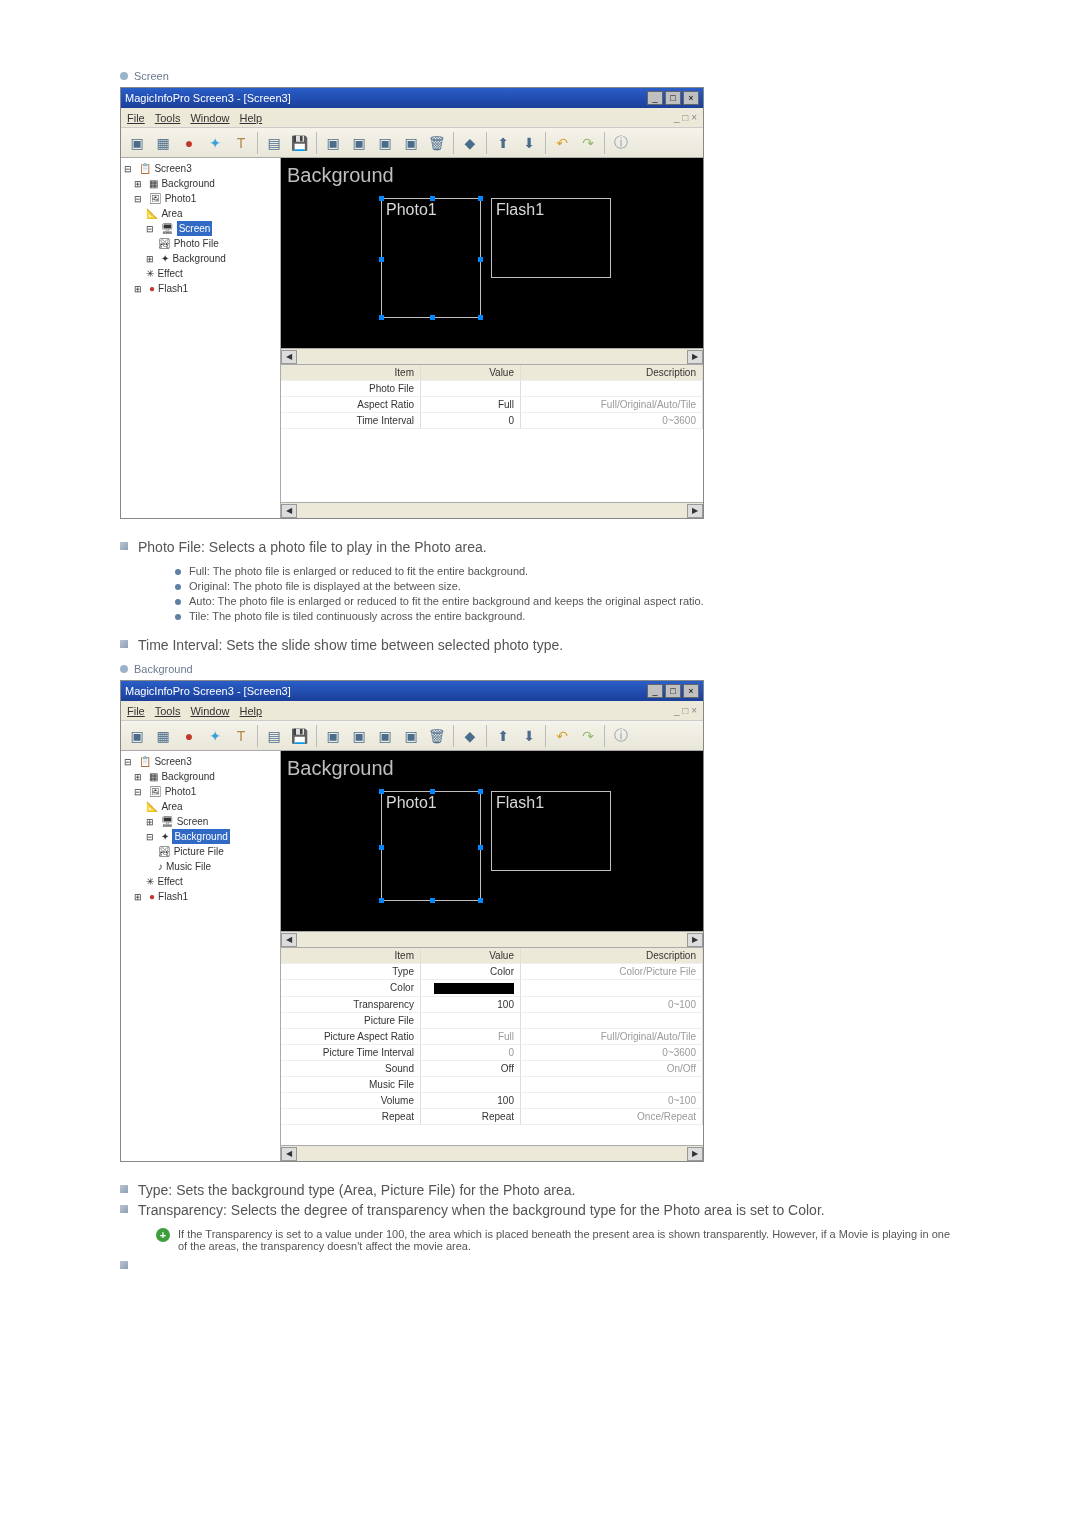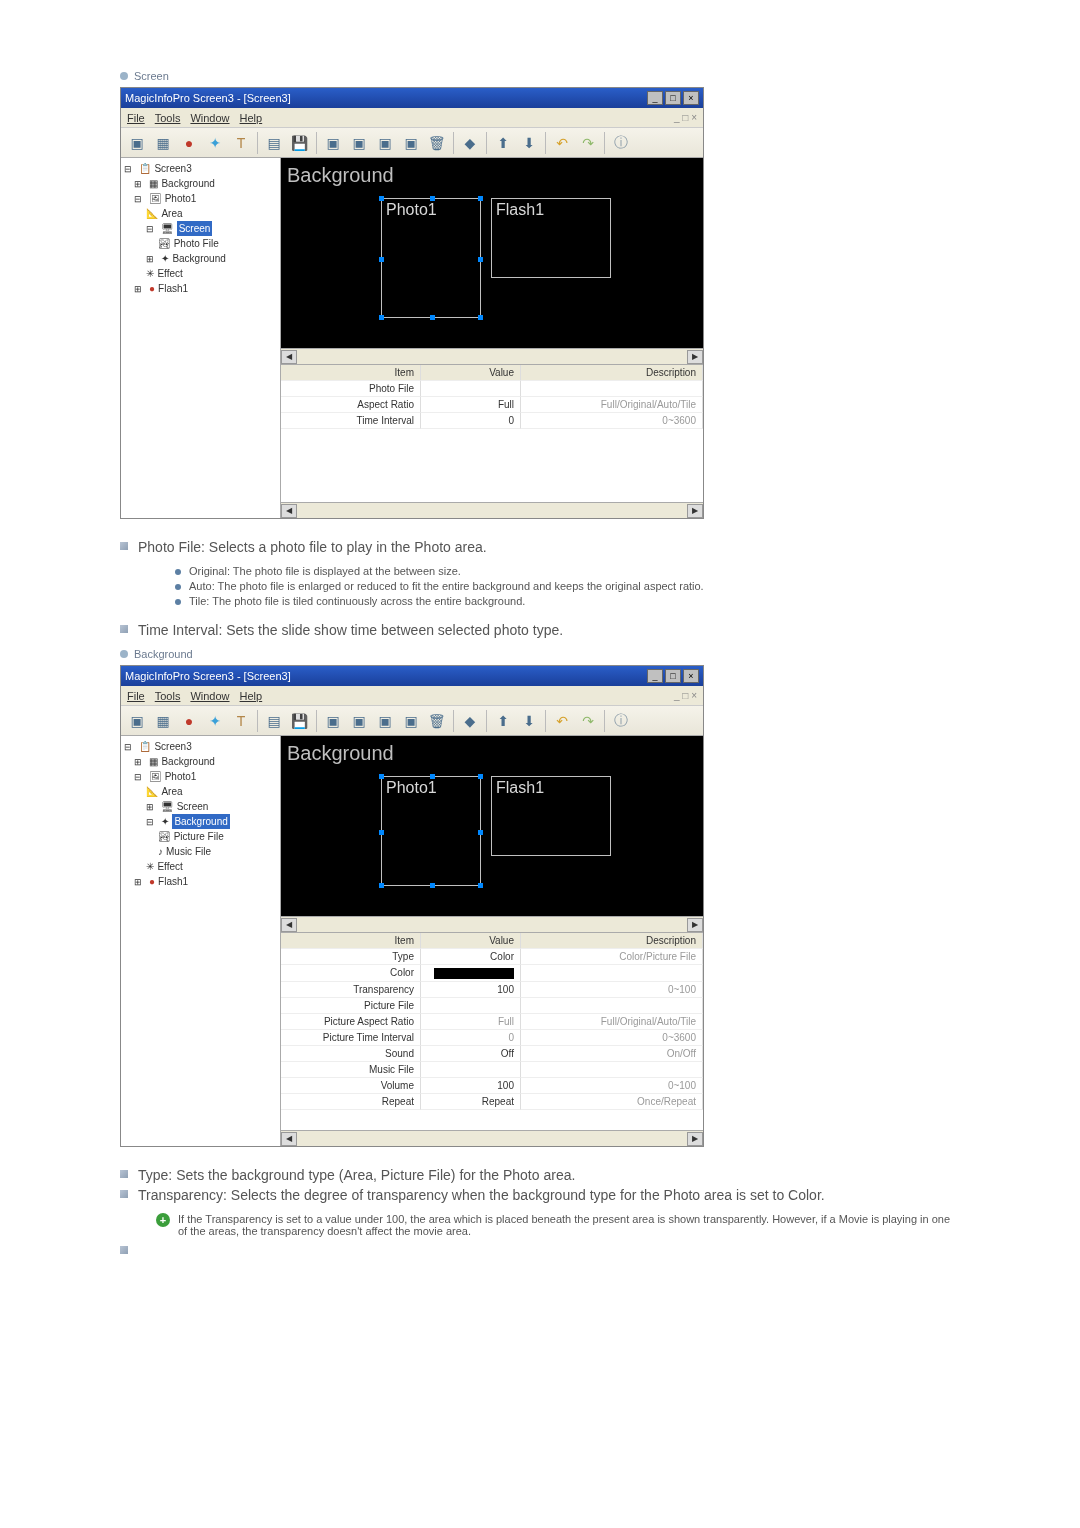--- a/index.html
+++ b/index.html
@@ -351,20 +351,23 @@
   </div>
 </div>
 
 <ul class="doc-list">
   <li>
       <span>Photo File: Selects a photo file to play in the Photo area.</span>
     </li>
 </ul>
 <ul class="doc-sublist">
   <li>
+      <span>Full: The photo file is enlarged or reduced to fit the entire background.</span>
+    </li>
+  <li>
       <span>Original: The photo file is displayed at the between size.</span>
     </li>
   <li>
       <span>Auto: The photo file is enlarged or reduced to fit the entire background and keeps the original aspect ratio.</span>
     </li>
   <li>
       <span>Tile: The photo file is tiled continuously across the entire background.</span>
     </li>
 </ul>
 <ul class="doc-list">

